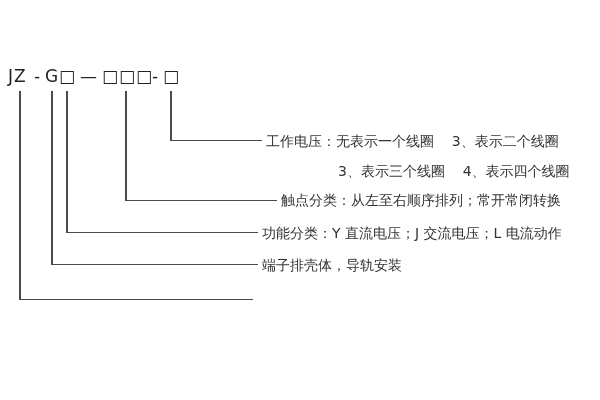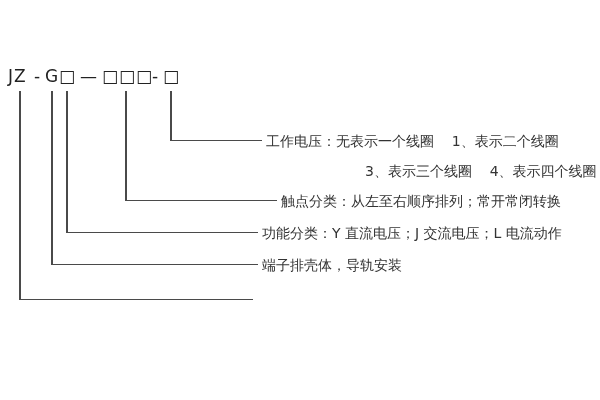--- a/index.html
+++ b/index.html
@@ -49,19 +49,19 @@
   <div class="vline" style="left:66px;  top:91px; height:142px;"></div>
   <div class="vline" style="left:51px;  top:91px; height:174px;"></div>
   <div class="vline" style="left:19px;  top:91px; height:209px;"></div>
 
   <div class="hline" style="left:170px; top:139.5px; width:92px;"></div>
   <div class="hline" style="left:125px; top:199.5px; width:152px;"></div>
   <div class="hline" style="left:66px;  top:231.5px; width:192px;"></div>
   <div class="hline" style="left:51px;  top:263.5px; width:207px;"></div>
   <div class="hline" style="left:19px;  top:298.5px; width:234px;"></div>
 
-  <div class="lbl" style="left:266px; top:132px;">工作电压：无表示一个线圈    1、表示二个线圈</div>
-  <div class="lbl" style="left:365px; top:162px;">3、表示三个线圈    4、表示四个线圈</div>
-  <div class="lbl" style="left:281px; top:192px;">触点分类：从左至右顺序排列；常开常闭转换</div>
+  <div class="lbl" style="left:266px; top:132px;">工作电压：无表示一个线圈    3、表示二个线圈</div>
+  <div class="lbl" style="left:338px; top:162px;">3、表示三个线圈    4、表示四个线圈</div>
+  <div class="lbl" style="left:281px; top:192px;font-family:Liberation Mono, monospace;">触点分类：从左至右顺序排列；常开常闭转换</div>
   <div class="lbl" style="left:262px; top:224px;">功能分类：Y 直流电压；J 交流电压；L 电流动作</div>
   <div class="lbl" style="left:262px; top:256px;">端子排壳体，导轨安装</div>
 
 </div>
 
 </body></html>

